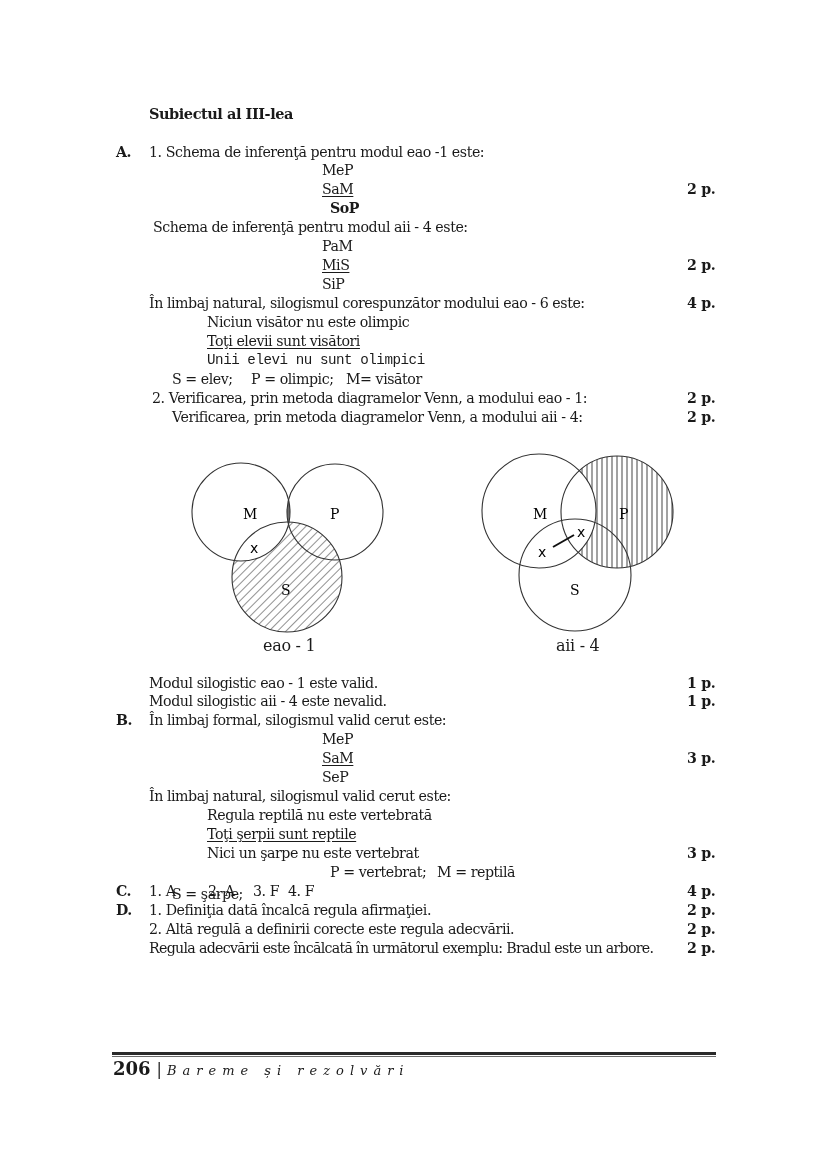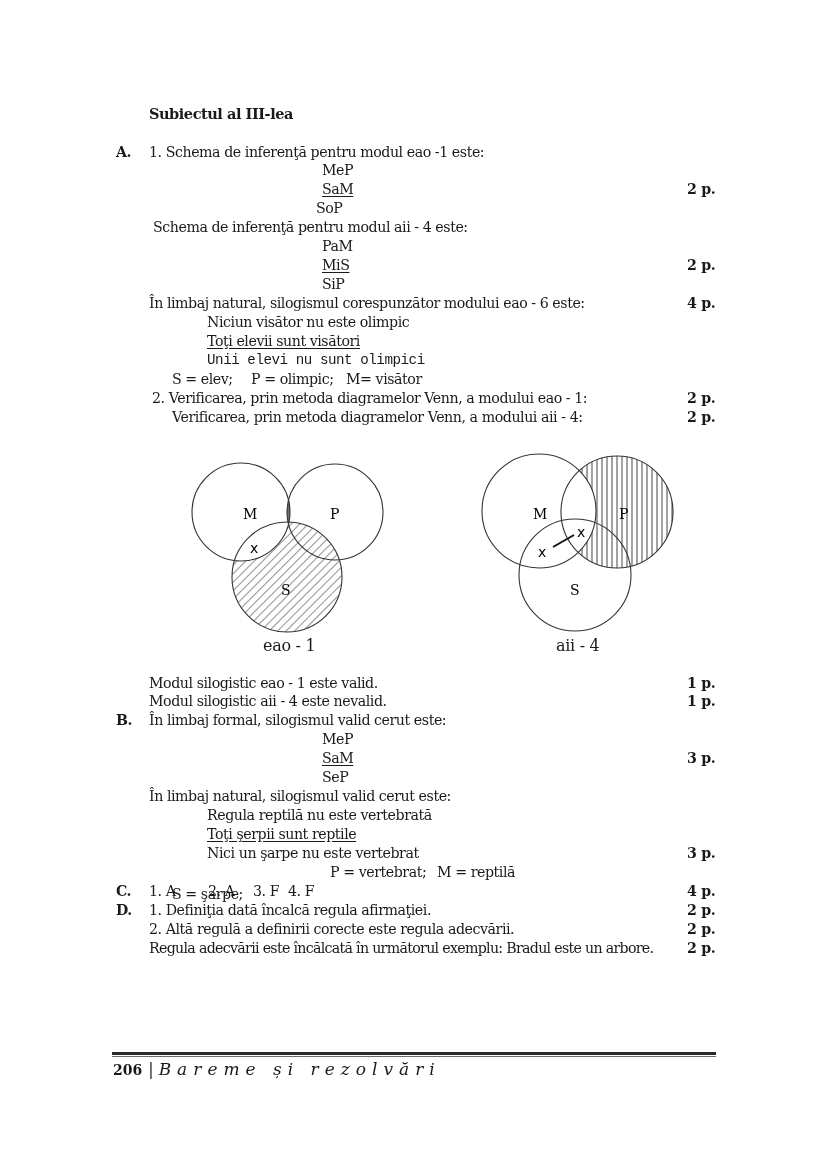--- a/index.html
+++ b/index.html
@@ -9,35 +9,35 @@
         letter-spacing: -0.45px; }
   .b { font-weight: bold; }
   .u { text-decoration: underline; text-underline-offset: 2px; }
   .pts { position: absolute; left: 687px; font-size: 14.2px; line-height: 19px; font-weight: bold; white-space: nowrap; letter-spacing: -0.3px;}
   .title { font-size: 14.5px; }
   .venn { position: absolute; }
   .caption { position: absolute; font-size: 16px; letter-spacing: -0.3px; }
   .footer-rule-thick { position: absolute; left: 112px; top: 1052px; width: 604px; height: 3px; background: #2a2a2a; }
   .footer-rule-thin { position: absolute; left: 112px; top: 1056px; width: 604px; height: 1px; background: #6a6a6a; }
   .footer { position: absolute; left: 113px; top: 1058px; font-size: 16px; line-height: 22px; white-space: nowrap; }
-  .footer .num { font-weight: bold; font-size: 14px; }
+  .footer .num { font-weight: bold; font-size: 18px; }
   .footer .sep { margin: 0 5px 0 6px; }
-  .footer .run { font-style: italic; letter-spacing: 6px; font-size: 17px; }
+  .footer .run { font-style: italic; letter-spacing: 6px; font-size: 13px; }
 </style>
 </head>
 <body>
 
 <div class="ln b title" style="left:149px; top:104px;">Subiectul al III-lea</div>
 
 <div class="ln b" style="left:116px; top:143px;">A.</div>
 <div class="ln" style="left:149px; top:143px;">1. Schema de inferenţă pentru modul eao -1 este:</div>
 <div class="ln" style="left:322px; top:161px;">MeP</div>
 <div class="ln u" style="left:322px; top:180px;">SaM</div>
 <div class="pts" style="top:180px;">2 p.</div>
-<div class="ln" style="left:316px; top:199px;">SoP</div>
+<div class="ln" style="left:330px; top:199px;font-weight:bold;">SoP</div>
 
 <div class="ln" style="left:153px; top:218px;">Schema de inferenţă pentru modul aii - 4 este:</div>
 <div class="ln" style="left:322px; top:237px;">PaM</div>
 <div class="ln u" style="left:322px; top:256px;">MiS</div>
 <div class="pts" style="top:256px;">2 p.</div>
 <div class="ln" style="left:322px; top:275px;">SiP</div>
 
 <div class="ln" style="left:149px; top:294px;">În limbaj natural, silogismul corespunzător modului eao - 6 este:</div>
 <div class="pts" style="top:294px;">4 p.</div>
 <div class="ln" style="left:207px; top:313px;">Niciun visător nu este olimpic</div>

